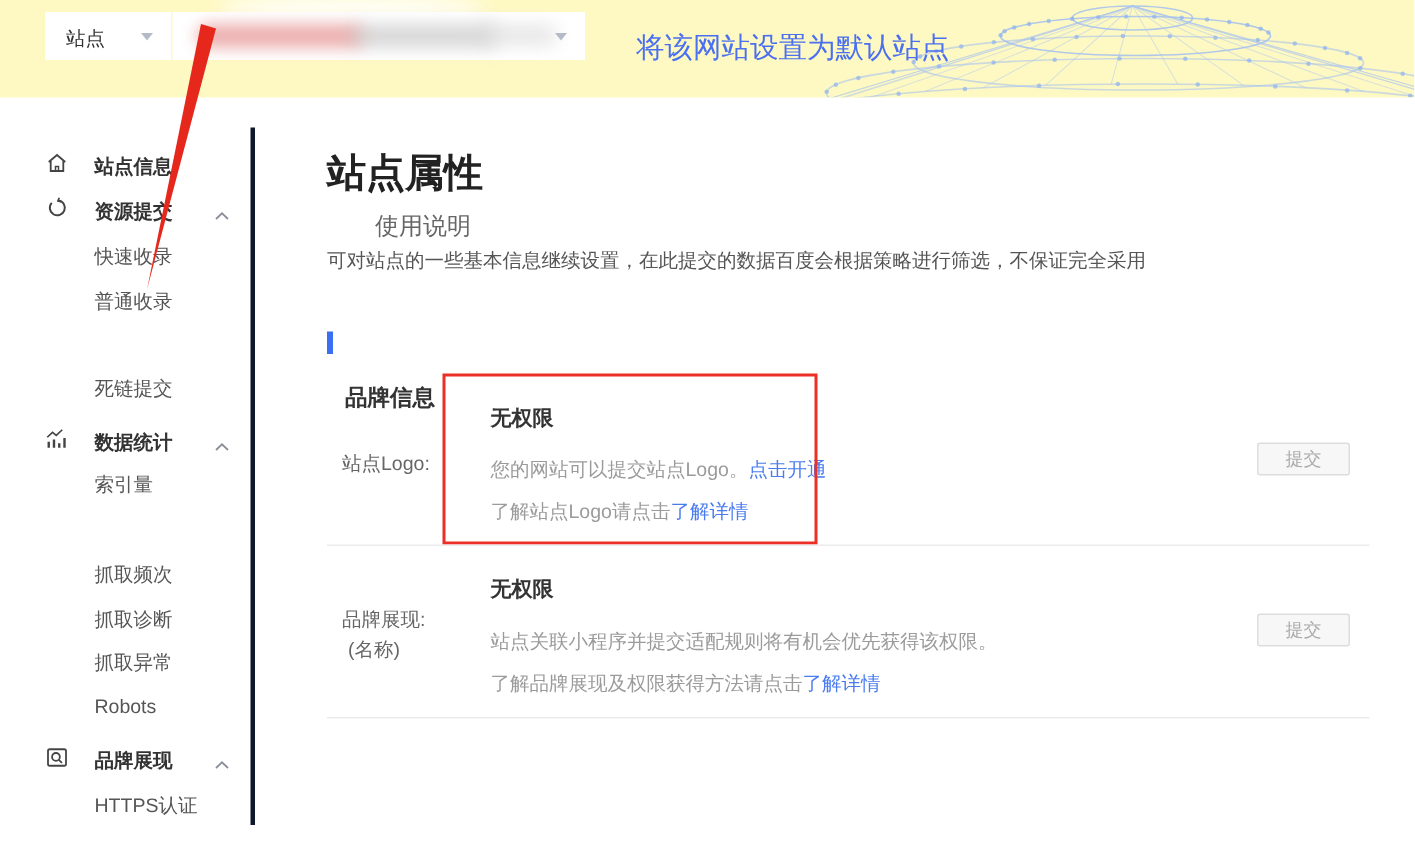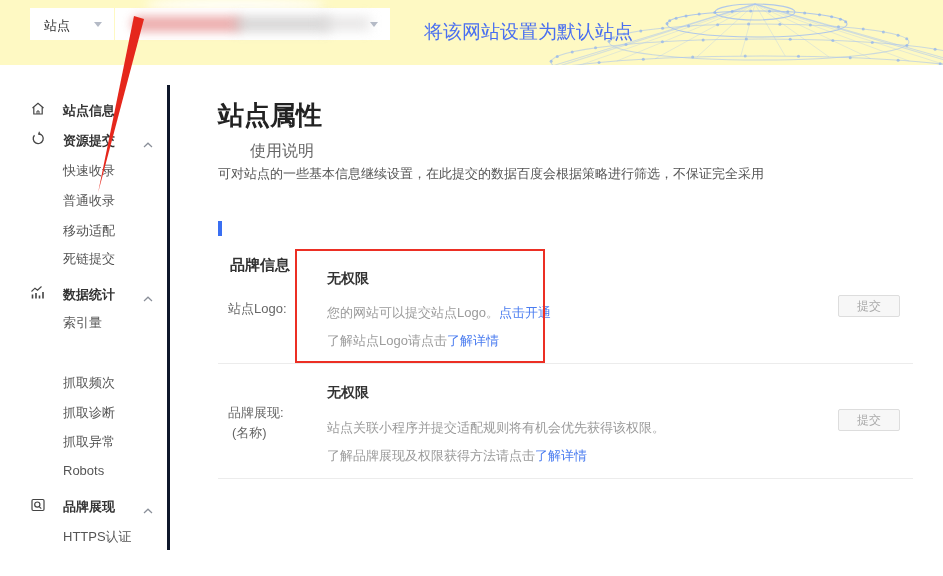--- a/index.html
+++ b/index.html
@@ -194,23 +194,20 @@
             <path d="M2 6 L6 2.2 L10 6"></path>
           </svg>
       </span>
     </div>
     <div class="nav-item" style="top:75px">
       <span class="nav-label">快速收录</span>
     </div>
     <div class="nav-item" style="top:105px">
       <span class="nav-label">普通收录</span>
     </div>
-    <div class="nav-item" style="top:135px">
-      <span class="nav-label">移动适配</span>
-    </div>
     <div class="nav-item" style="top:163px">
       <span class="nav-label">死链提交</span>
     </div>
     <div class="nav-item nav-group" style="top:199px">
       <span class="nav-icon">
         <svg width="16" height="16" viewBox="0 0 16 16" fill="none" stroke="#444" stroke-width="1.1">
             <path d="M1.5 6.5 L5 3.2 L7.5 5.2 L11.5 1.5"></path>
             <path d="M2.5 9.5 V13.5 M6 8 V13.5 M9.5 10.5 V13.5 M13 7 V13.5" stroke-width="1.6"></path>
           </svg>
       </span>

